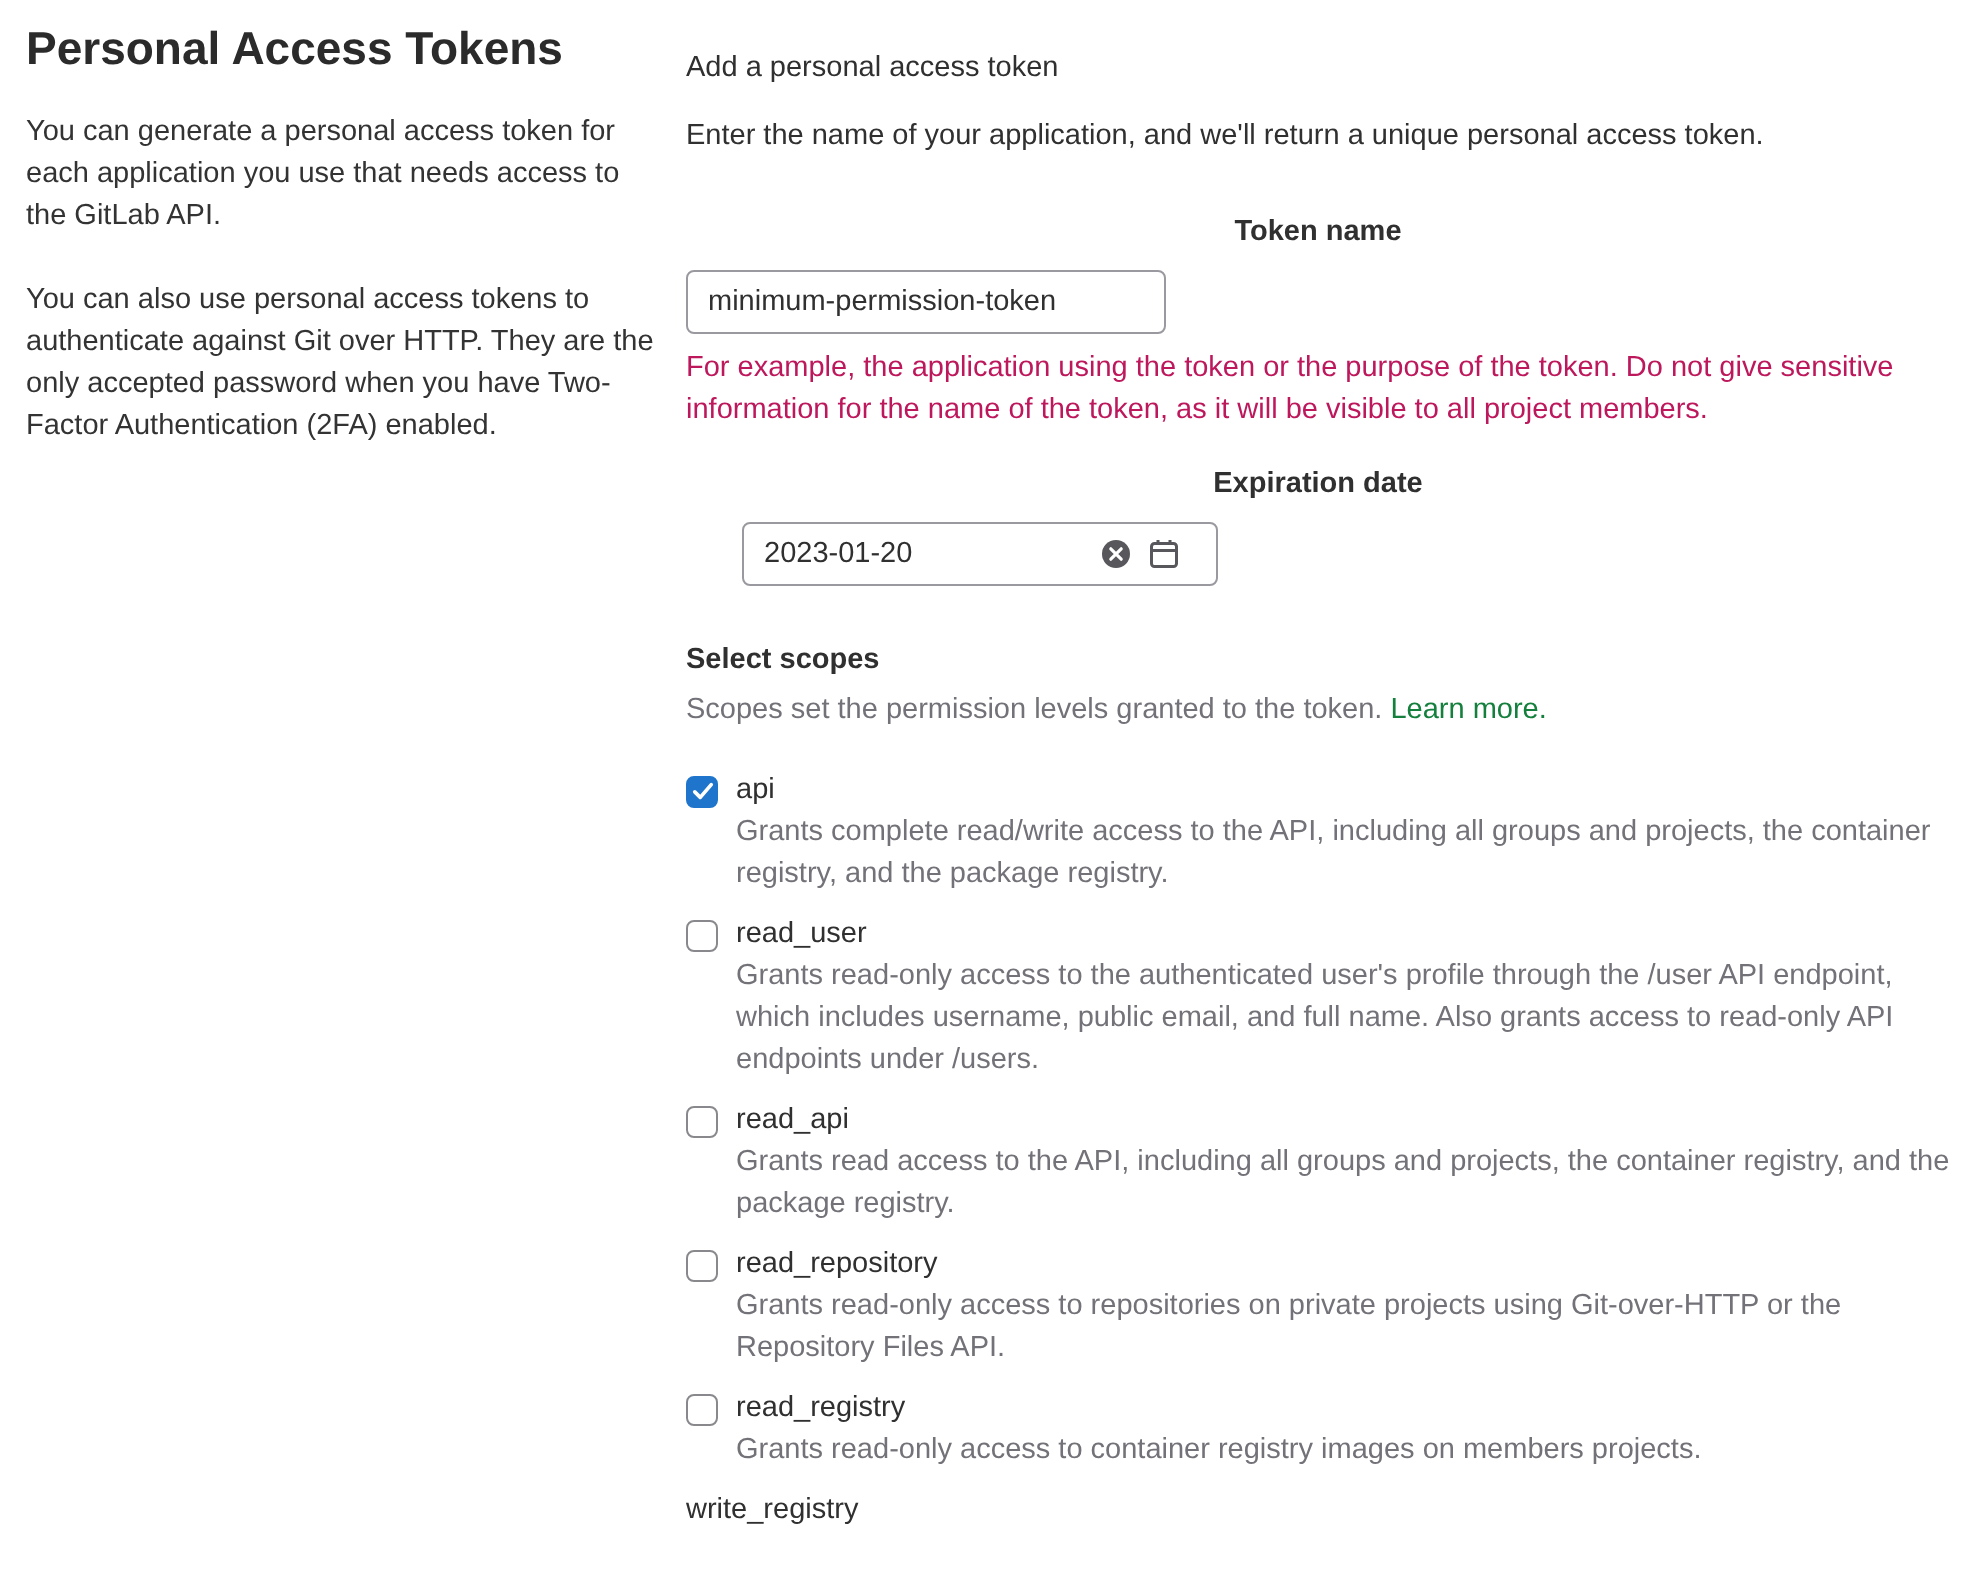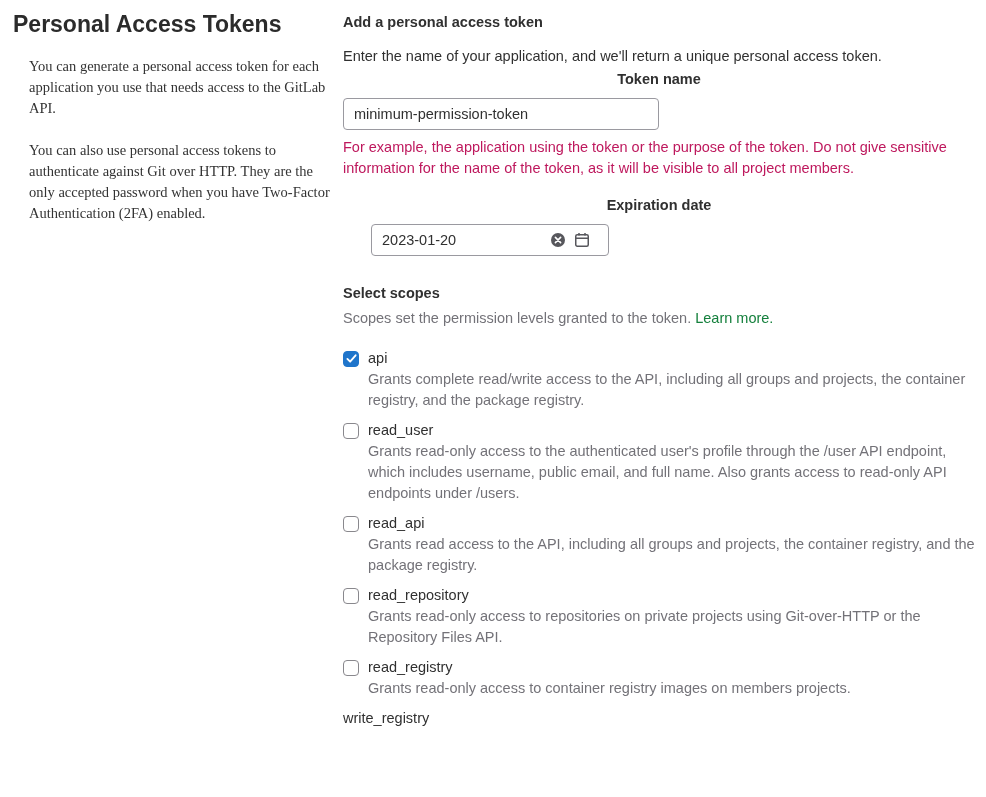--- a/index.html
+++ b/index.html
@@ -22,45 +22,44 @@
     margin-right: 13px;
   }
   .left-col h1 {
     font-size: 23px;
     font-weight: 700;
     color: #2b2b2b;
     line-height: 1.25;
     margin: 0 0 17px 0;
   }
   .left-col p {
-    margin: 0 0 21px 16px;
+    margin: 0 0 21px 0;
     color: #333333;
-    font-family: Liberation Serif, serif;
   }
   .right-col {
     flex: 1 1 auto;
     padding-top: 2px;
   }
   .section-heading {
     font-size: 14.5px;
-    font-weight: 700;
-    margin: 0 0 13px 0;
+    font-weight: 400;
+    margin: 12px 0 13px 0;
   }
   .form-description {
-    margin: 0 0 2px 0;
+    margin: 0 0 27px 0;
   }
   .field-label {
     display: block;
     font-weight: 700;
     margin: 0 0 8px 0;
     text-align: center;
   }
   .text-input {
     display: block;
-    width: 316px;
+    width: 240px;
     height: 32px;
     border: 1px solid #9a99a0;
     border-radius: 4px;
     padding: 0 10px;
     font-family: inherit;
     font-size: 14.5px;
     color: #303030;
     background: #fff;
     outline: none;
   }

